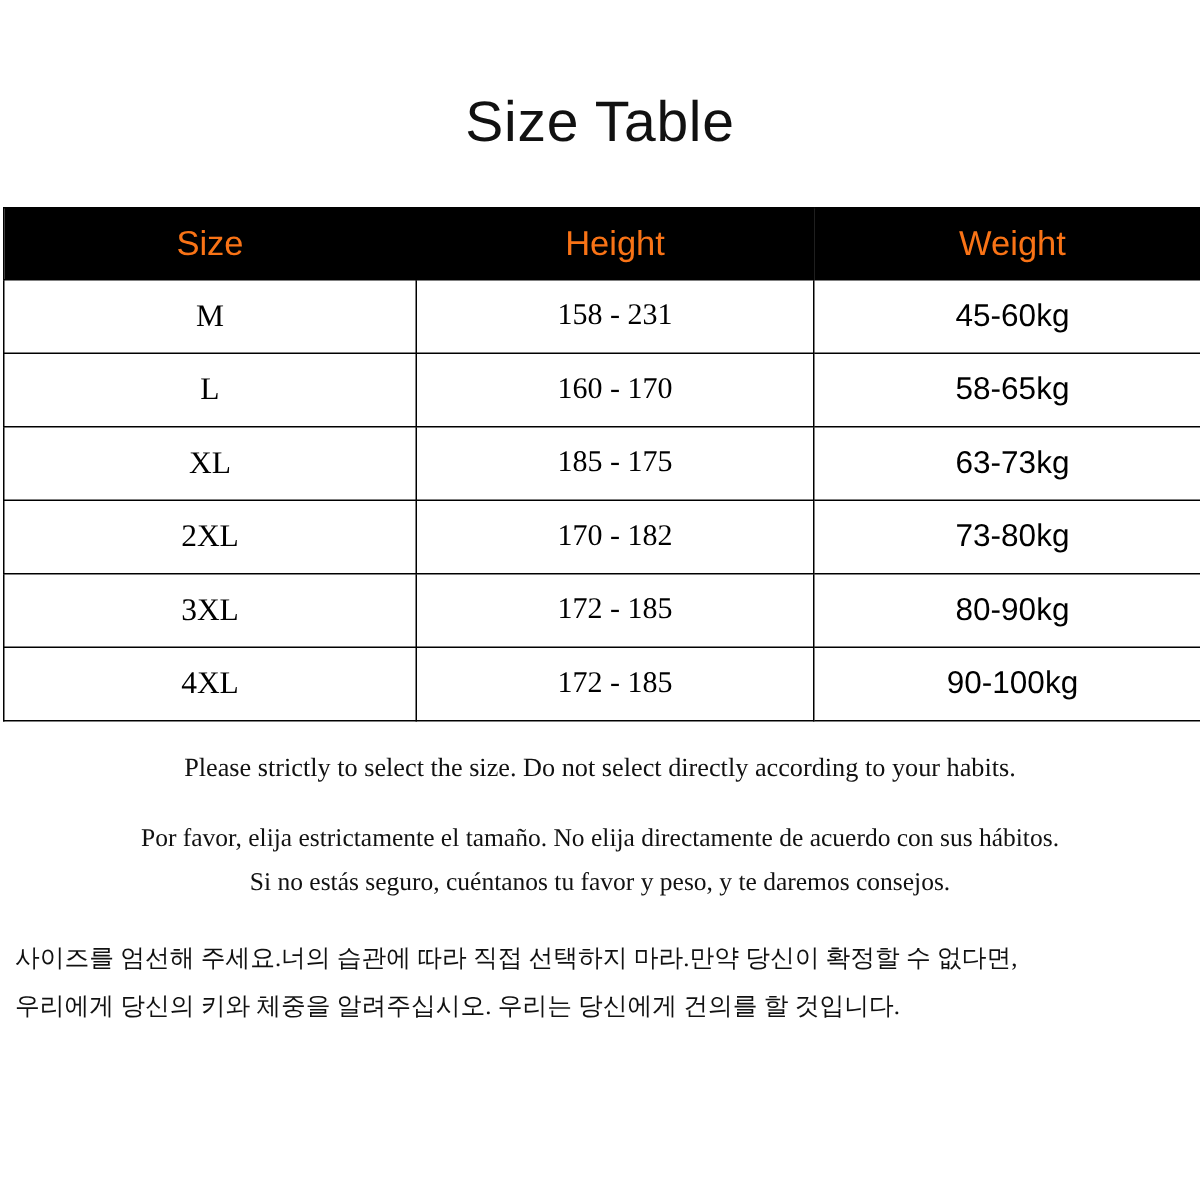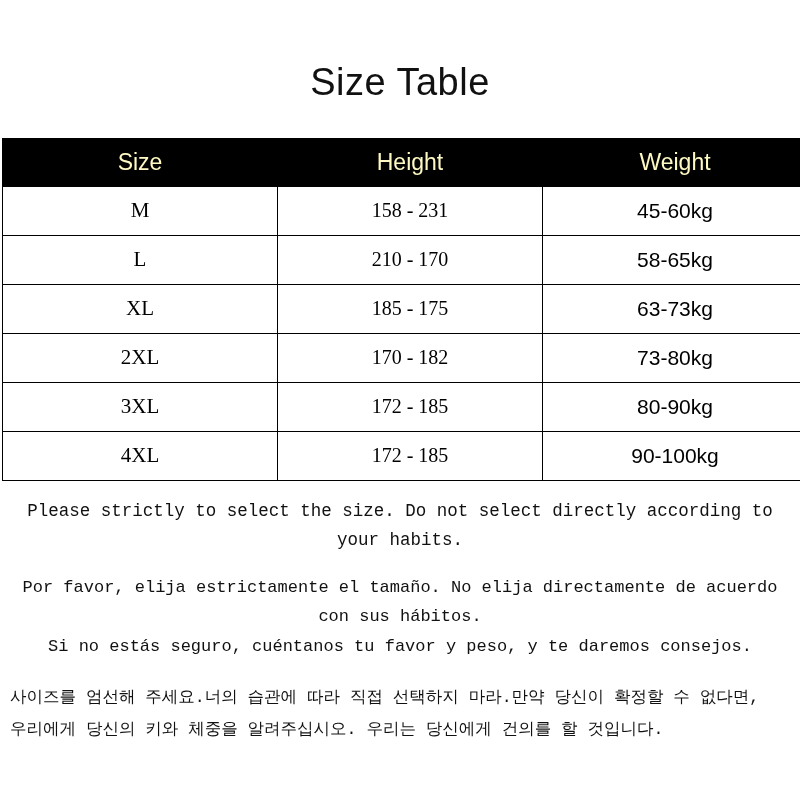--- a/index.html
+++ b/index.html
@@ -42,21 +42,21 @@
     table-layout: fixed;
   }
   table.size-table th,
   table.size-table td {
     border: 1px solid #000000;
     text-align: center;
     vertical-align: middle;
   }
   table.size-table thead th {
     background: #000000;
-    color: #fef9c3;
+    color: #f97316;
     height: 45px;
     font-family: "Liberation Sans", sans-serif;
     font-size: 23px;
     font-weight: 400;
   }
   table.size-table tbody td {
     height: 46px;
     background: #ffffff;
   }
   .col-size { width: 272px; }
@@ -77,21 +77,21 @@
     font-family: "Liberation Sans", sans-serif;
     font-size: 21px;
     color: #000000;
   }
 
   .notes {
     margin-top: 16px;
     padding: 0 10px;
   }
   .note-line {
-    font-family: Liberation Mono, monospace;
+    font-family: Liberation Serif, serif;
     color: #111111;
   }
   .note-en {
     font-size: 17.5px;
     text-align: center;
     line-height: 1.65;
   }
   .note-es {
     font-size: 17px;
     text-align: center;
@@ -126,21 +126,21 @@
         </tr>
       </thead>
       <tbody>
         <tr>
           <td class="cell-size">M</td>
           <td class="cell-height">158 - 231</td>
           <td class="cell-weight">45-60kg</td>
         </tr>
         <tr>
           <td class="cell-size">L</td>
-          <td class="cell-height">210 - 170</td>
+          <td class="cell-height">160 - 170</td>
           <td class="cell-weight">58-65kg</td>
         </tr>
         <tr>
           <td class="cell-size">XL</td>
           <td class="cell-height">185 - 175</td>
           <td class="cell-weight">63-73kg</td>
         </tr>
         <tr>
           <td class="cell-size">2XL</td>
           <td class="cell-height">170 - 182</td>

